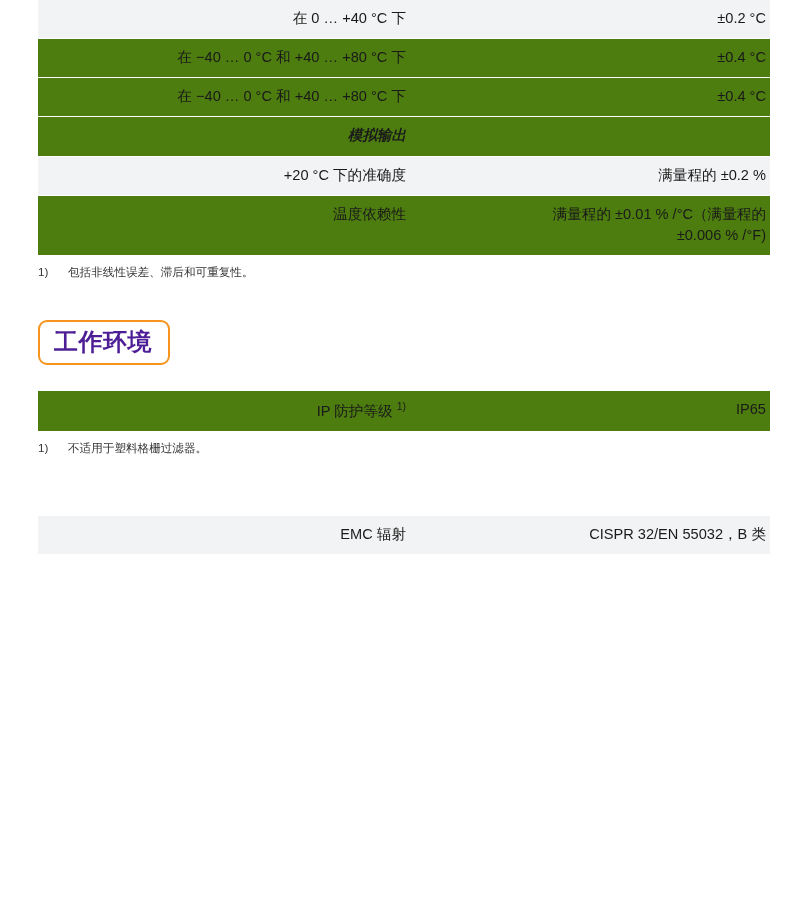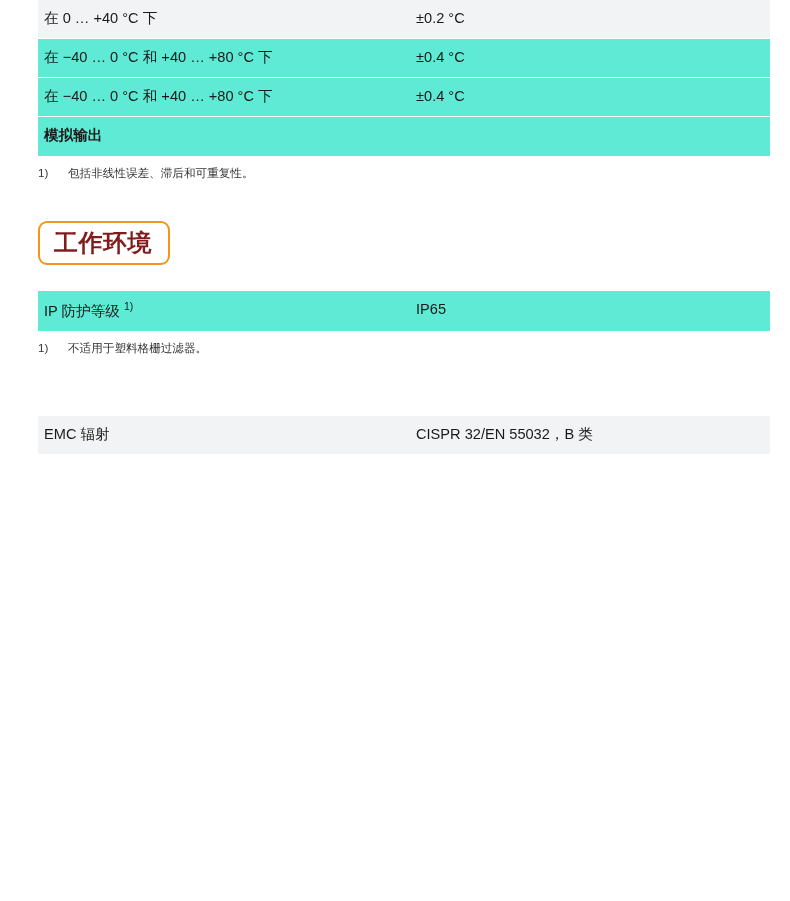--- a/index.html
+++ b/index.html
@@ -20,43 +20,45 @@
     height: 901px;
     box-sizing: border-box;
   }
 
   
   .spec-table {
     width: 712px;
     margin: 0 0 0 38px;
     border-collapse: collapse;
     table-layout: fixed;
+    text-align: right;
   }
   .spec-table tr.row-alt td {
     background: #f2f3f4;
   }
   .spec-table tr.row-plain td {
-    background: #5eead4;
+    background: #4d7c0f;
   }
   .spec-table td {
     padding: 8px 4px 9px 6px;
     font-size: 14.6px;
     line-height: 1.45;
     vertical-align: top;
     border-bottom: 1px solid #ffffff;
   }
   .spec-table td.col-label {
     width: 362px;
   }
   .spec-table td.col-value {
     width: 350px;
     margin-top: 36px;
   }
   .spec-table td.section-head {
     font-weight: bold;
+    font-style: italic;
   }
 
   
   .footnote {
     margin: 9px 0 0 38px;
     font-size: 11.6px;
     color: #333;
     display: flex;
     gap: 0;
   }
@@ -72,21 +74,21 @@
     vertical-align: super;
   }
 
   
   .section-title {
     display: inline-block;
     margin: 0 0 0 38px;
     padding: 6px 16px 7px 14px;
     border: 2.5px solid #f7941e;
     border-radius: 9px;
-    color: #7f1d1d;
+    color: #4c1d95;
     font-size: 24px;
     font-weight: bold;
     line-height: 1.15;
     letter-spacing: 0.5px;
   }
   .gap-m { height: 26px; }
   .gap-l { height: 34px; }
   .gap-xl { height: 40px; }
 
   .value-block { white-space: pre-line; }
@@ -107,20 +109,29 @@
         <td class="col-label">在 −40 … 0 °C 和 +40 … +80 °C 下</td>
         <td class="col-value">±0.4 °C</td>
       </tr>
       <tr class="row-plain">
         <td class="col-label">在 −40 … 0 °C 和 +40 … +80 °C 下</td>
         <td class="col-value">±0.4 °C</td>
       </tr>
       <tr class="row-plain">
         <td class="col-label section-head">模拟输出</td>
         <td class="col-value"></td>
+      </tr>
+      <tr class="row-alt">
+        <td class="col-label">+20 °C 下的准确度</td>
+        <td class="col-value">满量程的 ±0.2 %</td>
+      </tr>
+      <tr class="row-plain">
+        <td class="col-label">温度依赖性</td>
+        <td class="col-value value-block">满量程的 ±0.01 % /°C（满量程的
+±0.006 % /°F)</td>
       </tr>
     </tbody>
   </table>
 
   <div class="footnote">
     <span class="fn-mark">1)</span>
     <span class="fn-text">包括非线性误差、滞后和可重复性。</span>
   </div>
 
   <div class="gap-xl"></div>

